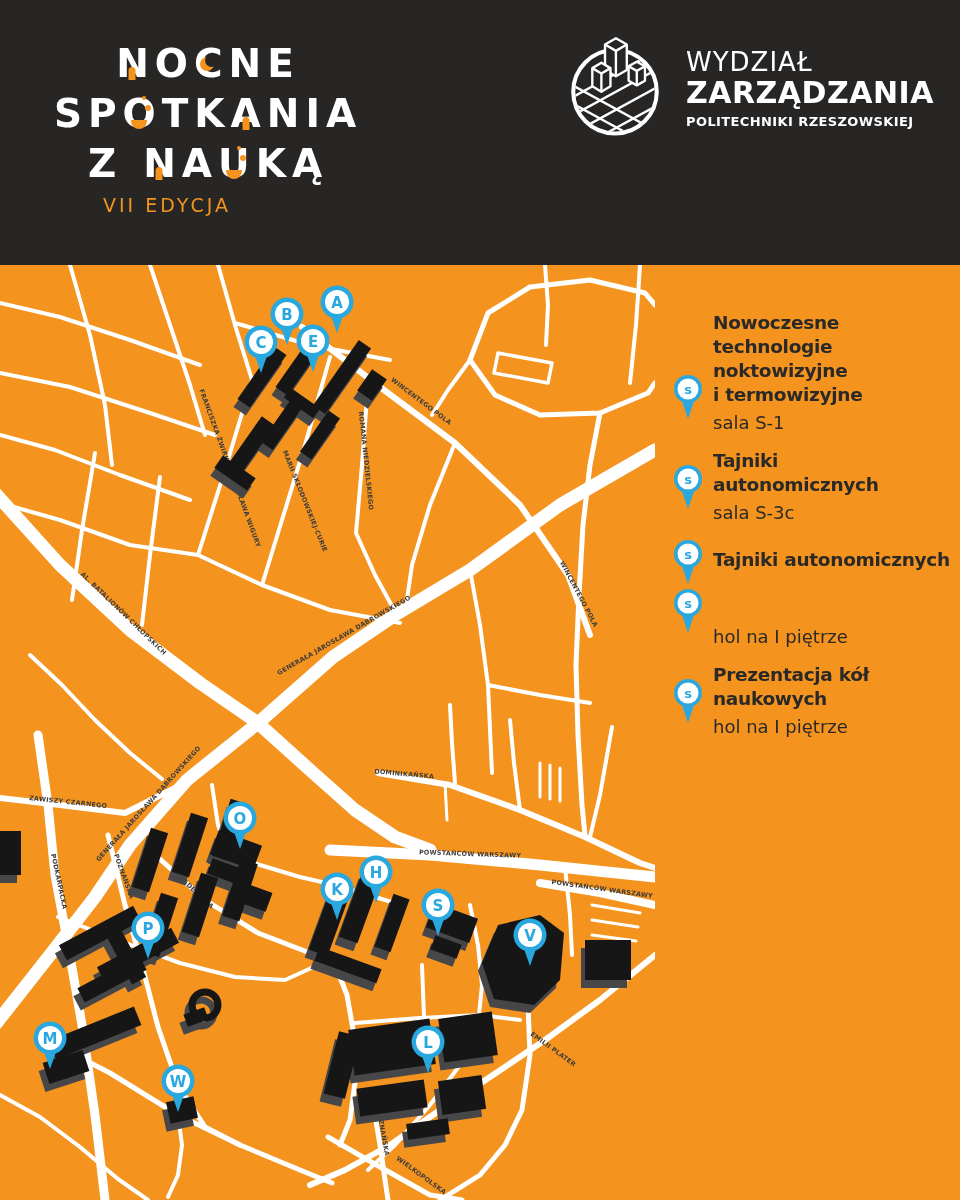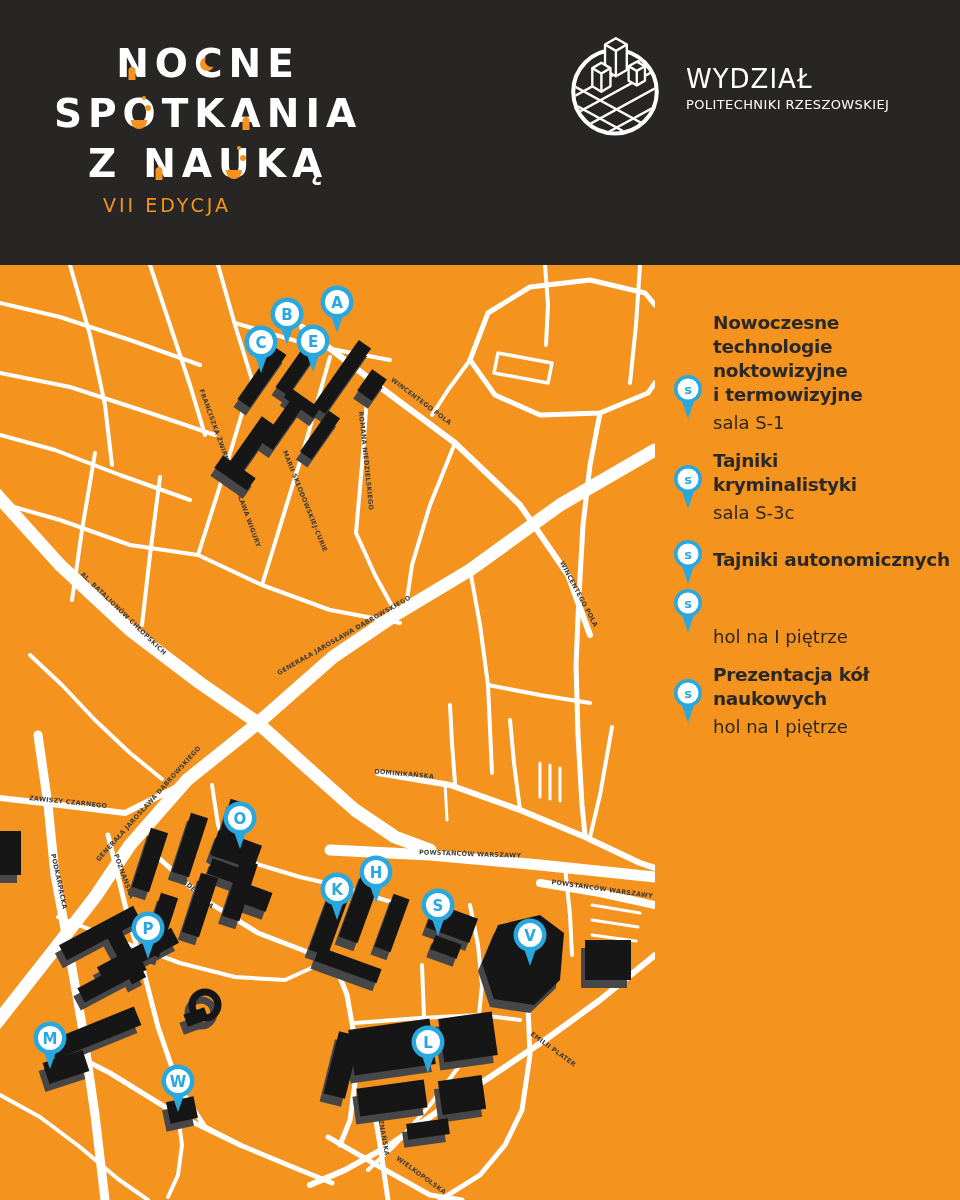--- a/index.html
+++ b/index.html
@@ -26,21 +26,21 @@
   .deco-flask::before{content:"";position:absolute;right:-4px;top:-15px;width:6px;height:6px;
                  border-radius:50%;background:var(--orange);}
   .deco-flask::after{content:"";position:absolute;right:1px;top:-24px;width:4px;height:4px;
                  border-radius:50%;background:var(--orange);}
   .edition{margin-top:4px;text-align:left;padding-left:48px;color:var(--orange);
            font-size:19px;letter-spacing:3px;font-weight:400;}
   .faculty{position:absolute;left:556px;top:28px;display:flex;align-items:center;}
   .faculty-text{margin-left:12px;color:#fff;text-align:left;}
   .f1{font-size:26px;font-weight:400;letter-spacing:1px;line-height:1.05;}
   .f2{font-size:30px;font-weight:800;letter-spacing:.5px;line-height:1.15;}
-  .f3{font-size:13px;font-weight:400;letter-spacing:.4px;margin-top:3px;}
+  .f3{font-size:13px;font-weight:700;letter-spacing:.4px;margin-top:3px;}
   .atrakcje{position:absolute;left:657px;top:207px;color:var(--orange);
             font-size:31px;font-weight:800;letter-spacing:2.5px;}
   .pointer{position:absolute;left:698px;top:265px;width:0;height:0;
            border-left:23px solid transparent;border-right:23px solid transparent;
            border-top:30px solid var(--dark);}
   
   #map{position:absolute;left:0;top:265px;width:655px;height:935px;display:block;}
   
   .panel{position:absolute;left:655px;top:265px;width:305px;height:935px;
          background:var(--orange);box-sizing:border-box;padding:46px 0 0 16px;}
@@ -115,20 +115,21 @@
           <path d="M54,44 L54,16 L66,9 L78,16 L78,44 L66,51 Z"></path>
           <path d="M54,16 L66,23 L78,16 M66,23 L66,51" fill="none"></path>
           <path d="M40,62 L40,42 L50,36 L60,42 L60,62 L50,68 Z"></path>
           <path d="M40,42 L50,48 L60,42 M50,48 L50,68" fill="none"></path>
           <path d="M80,56 L80,40 L89,35 L98,40 L98,56 L89,61 Z"></path>
           <path d="M80,40 L89,45 L98,40 M89,45 L89,61" fill="none"></path>
         </g>
       </svg>
       <div class="faculty-text">
         <div class="f1">WYDZIAŁ</div>
+        <div class="f2">ZARZĄDZANIA</div>
         <div class="f3">POLITECHNIKI RZESZOWSKIEJ</div>
       </div>
     </div>
 
   </div>
 
   <div class="pointer"></div>
 
   <svg id="map" viewBox="0 0 655 935">
       <rect x="0" y="0" width="655" height="935" fill="#F4931E"></rect>
@@ -551,21 +552,21 @@
       </div>
       <div class="attr-item">
         <div class="attr-row">
           <svg class="attr-pin" viewBox="0 0 34 48">
   <polygon points="10,24 24,24 17,45" fill="#29A8E0"></polygon>
   <circle cx="17" cy="15" r="14" fill="#29A8E0"></circle>
   <circle cx="17" cy="15" r="10.5" fill="#fff"></circle>
   <text x="17" y="20" text-anchor="middle" font-size="13" font-weight="bold" fill="#29A8E0">s</text>
           </svg>
           <div class="attr-title">Tajniki
-kryminalistyki</div>
+autonomicznych</div>
         </div>
      <div class="attr-detail">sala S-3c</div>
       </div>
       <div class="attr-item">
         <div class="attr-row">
           <svg class="attr-pin" viewBox="0 0 34 48">
   <polygon points="10,24 24,24 17,45" fill="#29A8E0"></polygon>
   <circle cx="17" cy="15" r="14" fill="#29A8E0"></circle>
   <circle cx="17" cy="15" r="10.5" fill="#fff"></circle>
   <text x="17" y="20" text-anchor="middle" font-size="13" font-weight="bold" fill="#29A8E0">s</text>

